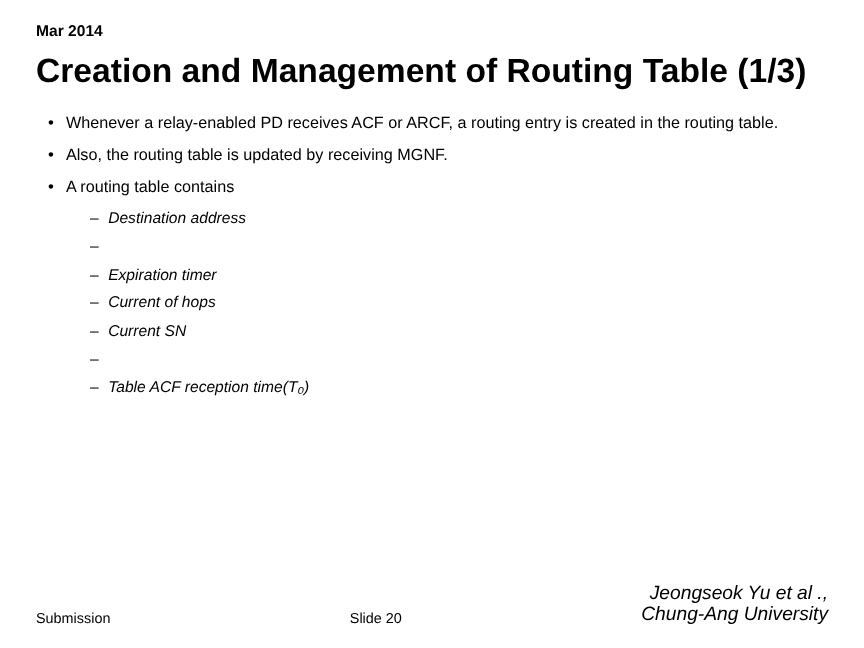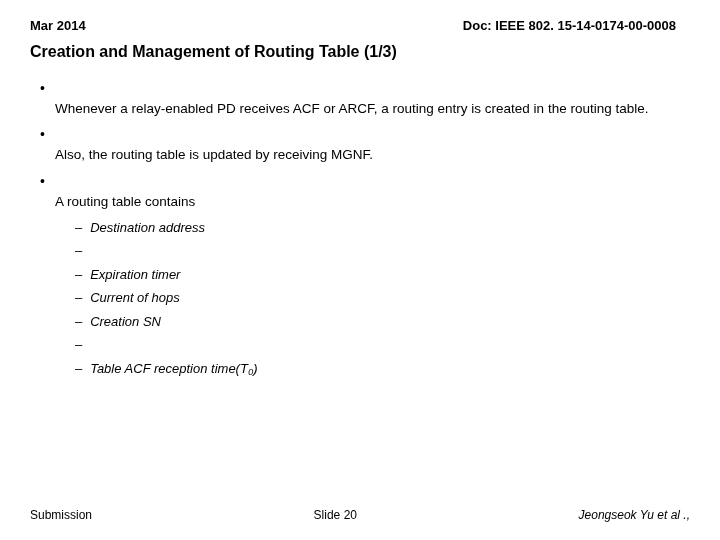--- a/index.html
+++ b/index.html
@@ -10,41 +10,41 @@
       font-family: Arial, sans-serif;
       font-size: 14px;
       color: #000000;
       overflow: hidden;
       position: relative;
     }
     .slide {
       width: 720px;
       height: 540px;
       position: relative;
-      padding: 18px 44px 18px 30px;
+      padding: 18px 26px 18px 30px;
     }
     .header {
       display: flex;
       justify-content: space-between;
       align-items: flex-start;
       margin-bottom: 10px;
       border-bottom: none;
     }
     .header-left {
       font-size: 13px;
       font-weight: bold;
       color: #000;
     }
     .header-right {
       font-size: 13px;
       font-weight: bold;
       color: #000;
     }
     .title {
-      font-size: 16px;
+      font-size: 28px;
       font-weight: bold;
       margin-bottom: 18px;
       margin-top: 6px;
       color: #000;
     }
     .content {
       padding-left: 10px;
     }
     .bullet-list {
       list-style: none;
@@ -58,21 +58,20 @@
       font-size: 13.5px;
     }
     .bullet-dot {
       margin-right: 10px;
       margin-top: 1px;
       font-size: 14px;
       flex-shrink: 0;
     }
     .bullet-text {
       line-height: 1.5;
-      margin-top: 20px;
     }
     .sub-list {
       list-style: none;
       padding: 0;
       margin: 6px 0 6px 20px;
     }
     .sub-item {
       display: flex;
       align-items: flex-start;
       margin-bottom: 4px;
@@ -93,34 +92,33 @@
       left: 30px;
       right: 30px;
       display: flex;
       justify-content: space-between;
       align-items: flex-end;
       font-size: 12px;
       color: #000;
     }
     .footer-right {
       text-align: right;
-      font-size: 12px;
+      font-size: 16px;
       font-style: italic;
     }
     .footer-right .university {
       font-style: italic;
     }
   </style>
 </head>
 <body>
 
 <div class="slide">
   <div class="header">
     <span class="header-left">Mar 2014</span>
-    <span class="header-right">Doc: IEEE 802. 15-14-0174-00-0008</span>
   </div>
 
   <div class="title">Creation and Management of Routing Table (1/3)</div>
 
   <div class="content">
     <ul class="bullet-list">
 
       <li class="bullet-item">
         <span class="bullet-dot">•</span>
         <span class="bullet-text">Whenever a relay-enabled PD receives ACF or ARCF, a routing entry is created in the routing table.</span>
@@ -146,35 +144,36 @@
             <li class="sub-item">
               <span class="sub-dash">–</span>
               <span class="sub-text">Expiration timer</span>
             </li>
             <li class="sub-item">
               <span class="sub-dash">–</span>
               <span class="sub-text">Current of hops</span>
             </li>
             <li class="sub-item">
               <span class="sub-dash">–</span>
-              <span class="sub-text">Creation SN</span>
+              <span class="sub-text">Current SN</span>
             </li>
             <li class="sub-item">
               <span class="sub-dash">–</span>
             </li>
             <li class="sub-item">
               <span class="sub-dash">–</span>
               <span class="sub-text">Table ACF reception time(T₀)</span>
             </li>
           </ul>
         </span>
       </li>
     </ul>
   </div>
 
   <div class="footer">
     <span>Submission</span>
     <span>Slide 20</span>
     <div class="footer-right">
       <div>Jeongseok Yu et al .,</div>
+      <div class="university">Chung-Ang University</div>
     </div>
   </div>
 </div>
 
 </body></html>

